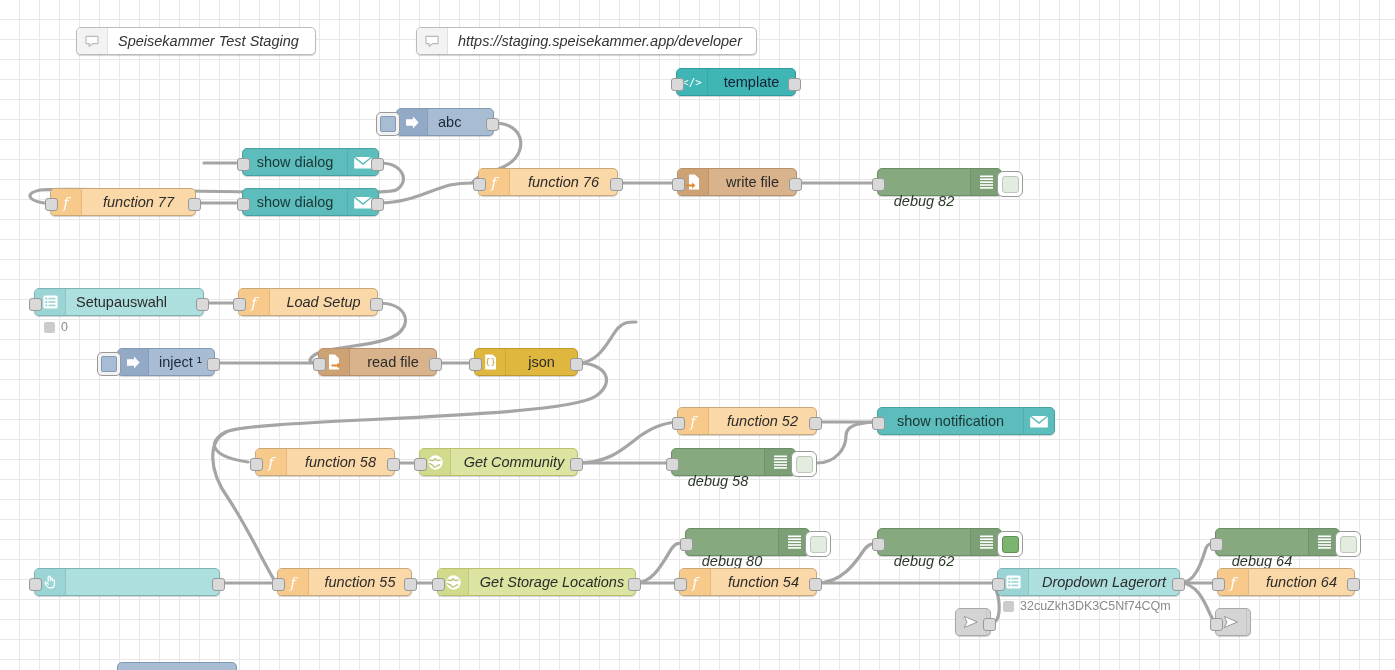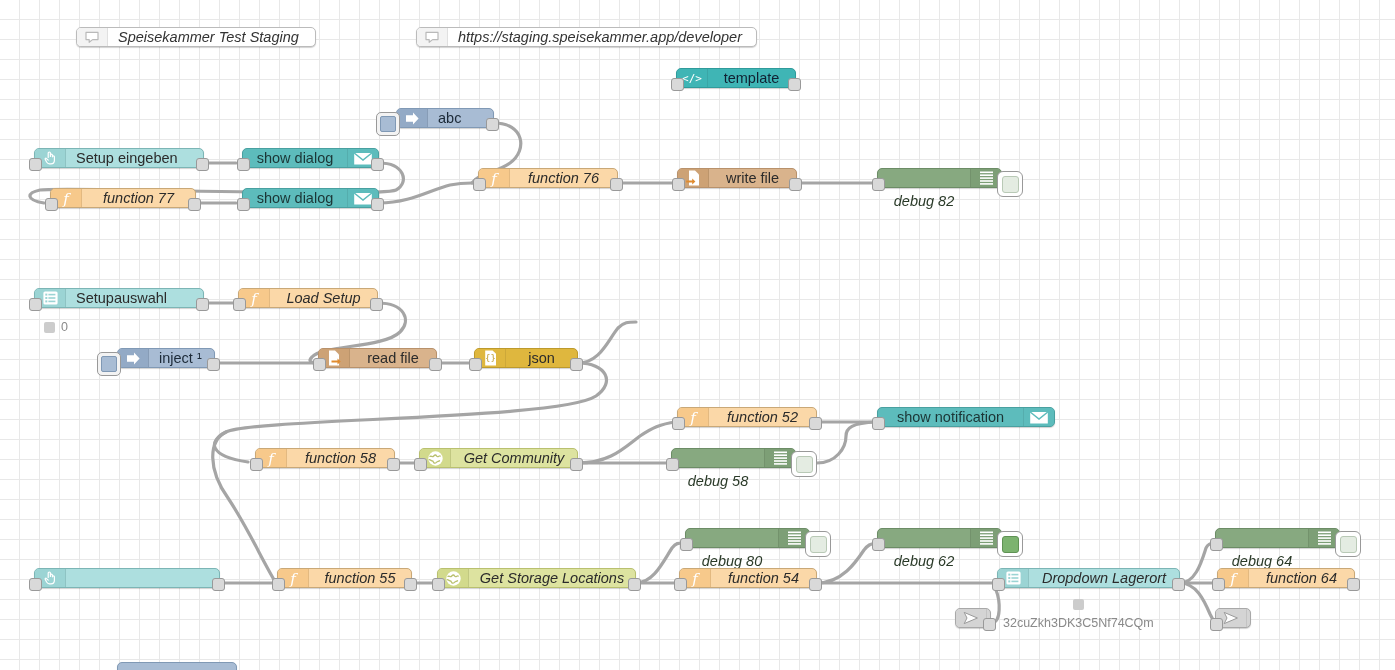--- a/index.html
+++ b/index.html
@@ -16,21 +16,21 @@
       linear-gradient(to bottom, #e8e8e8 1px, transparent 1px);
     background-size:20px 20px;
     background-position:-1px -1px;
   }
   svg.wires{position:absolute;left:0;top:0;width:1395px;height:670px;pointer-events:none;}
   svg.wires path{fill:none;stroke:#a5a5a5;stroke-width:3.2;stroke-linecap:round;}
 
   
   .node{
     position:absolute;box-sizing:border-box;
-    height:20px;border:1px solid #9a9a9a;border-radius:5px;
+    height:28px;border:1px solid #9a9a9a;border-radius:5px;
     display:flex;align-items:stretch;
     background:#ddd;
     box-shadow:0 1px 1px rgba(0,0,0,.18);
   }
   .node .ico{
     width:30px;flex:0 0 30px;display:flex;align-items:center;justify-content:center;
     background:rgba(0,0,0,.07);
     border-right:1px solid rgba(0,0,0,.08);
     border-radius:4px 0 0 4px;
   }
@@ -209,30 +209,20 @@
       </span>
     <span class="ico">
       <svg class="gi" width="17" height="15" viewBox="0 0 17 15">
           <path d="M2 4.2h7V1.6l5.6 5.9L9 13.4v-2.6H2z" fill="#fff"></path>
         </svg>
     </span>
     <span class="lbl lead">abc</span>
     <span class="port out"></span>
   </div>
 
-  <div class="node n-ui-teal" style="left:34px;top:148px;width:170px;">
-    <span class="port in"></span>
-    <span class="ico">
-      <svg class="gi" width="16" height="16" viewBox="0 0 16 16">
-          <path d="M6.2 7.4V3.1a1.1 1.1 0 0 1 2.2 0v3.4m0 0V5.2a1 1 0 0 1 2 0v1.6m0 0a1 1 0 0 1 2 0v3.4c0 2.1-1.4 3.6-3.5 3.6H7.4c-1.4 0-2.1-.7-2.8-1.8L3.2 9.3c-.4-.7.5-1.5 1.1-.9l1.9 1.7" fill="none" stroke="#fff" stroke-width="1.2" stroke-linejoin="round" stroke-linecap="round"></path>
-        </svg>
-    </span>
-    <span class="lbl lead">Setup eingeben</span>
-    <span class="port out"></span>
-  </div>
 
   <div class="node n-dialog" style="left:242px;top:148px;width:137px;">
     <span class="port in"></span>
     <span class="lbl">show dialog</span>
     <span class="ico right">
       <svg class="gi" width="20" height="15" viewBox="0 0 20 15">
           <rect x="1.2" y="2" width="17.6" height="11.5" fill="#fff"></rect>
           <path d="M1.2 2 10 9 18.8 2" fill="none" stroke="#5dbcbc" stroke-width="1.5"></path>
         </svg>
     </span>
@@ -542,21 +532,21 @@
             <rect x="3.3" y="7" width="2" height="2"></rect>
             <rect x="6.4" y="7.2" width="7" height="1.6"></rect>
             <rect x="3.3" y="10.4" width="2" height="2"></rect>
             <rect x="6.4" y="10.6" width="7" height="1.6"></rect>
           </g>
         </svg>
     </span>
     <span class="lbl ital">Dropdown Lagerort</span>
     <span class="port out"></span>
   </div>
-  <div class="status" style="left:1003px;top:599px;flex-direction:column;">
+  <div class="status" style="left:1003px;top:599px;">
     <span class="dot"></span>
     <span>32cuZkh3DK3C5Nf74CQm</span>
   </div>
 
   <div class="node n-debug" style="left:1215px;top:528px;width:125px;">
     <span class="port in"></span>
     <span class="lbl">debug 64</span>
     <span class="ico right">
       <svg class="gi" width="17" height="16" viewBox="0 0 17 16">
           <g fill="#fff">

